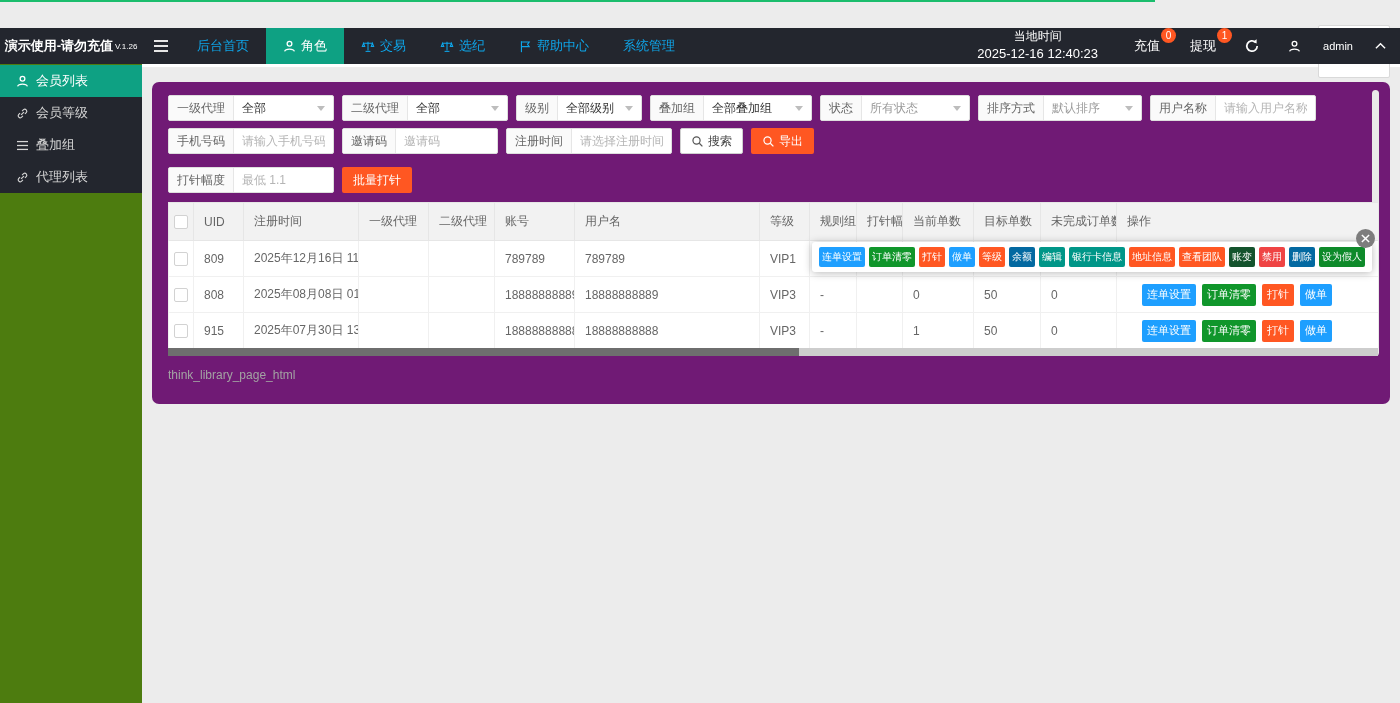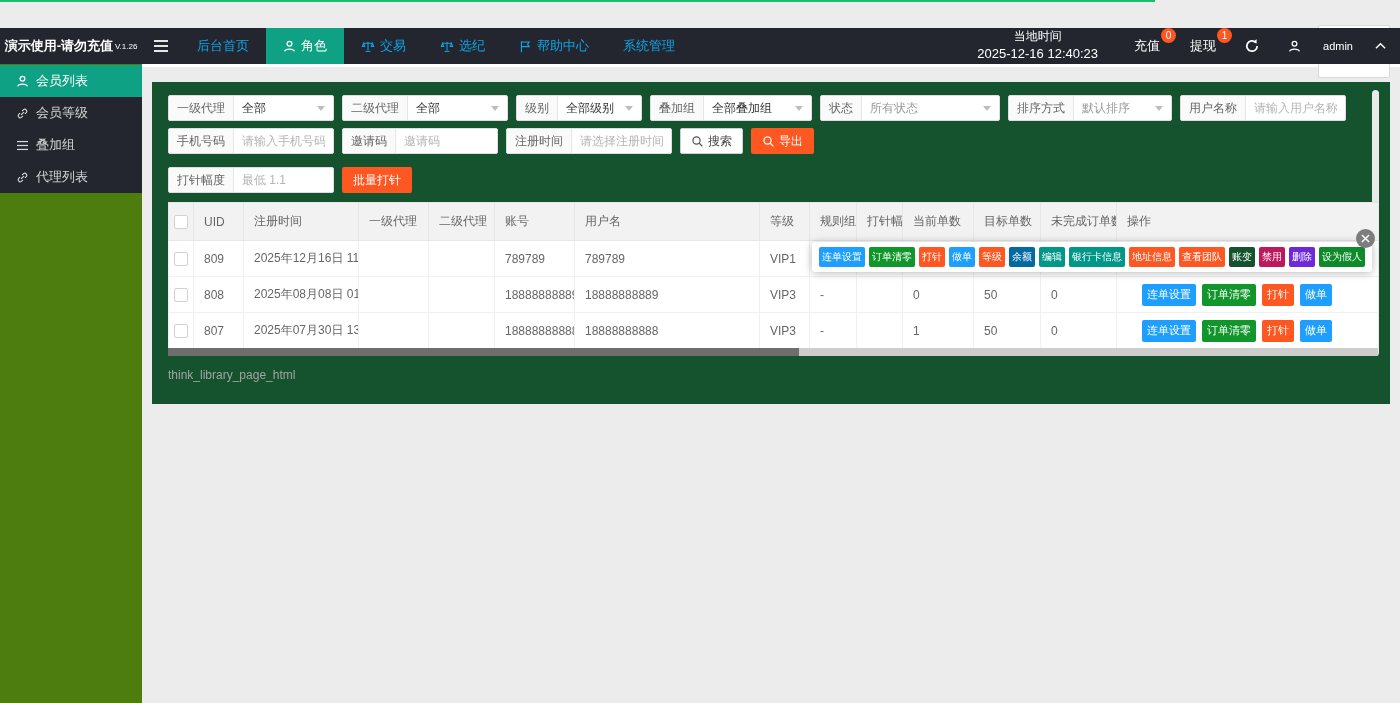--- a/index.html
+++ b/index.html
@@ -33,21 +33,21 @@
   .side-item svg { flex:0 0 auto; }
   .side-item.active { background:#0ea183; color:#fff; }
 
   
   .crumb-bar { position:absolute; left:142px; top:36px; width:1258px; height:32px; background:#fff; border-bottom:1px solid #ededed; display:flex; align-items:center; z-index:10; }
   .crumb-caret { color:#999; margin:0 6px 0 12px; font-size:13px; }
   .crumb-title { color:#555; font-size:13px; }
   .add-member-btn { margin-left:auto; margin-right:10px; border:1px solid #d9d9d9; background:#fff; border-radius:2px; font-size:12px; color:#444; padding:17px 11px; cursor:pointer; }
 
   
-  .card { position:absolute; left:152px; top:82px; width:1238px; height:322px; background:#14532d; z-index:5; }
+  .card { position:absolute; left:152px; top:82px; width:1238px; height:322px; background:#701a75; z-index:5;border-radius:7px; }
   .vscroll { position:absolute; right:11px; top:8px; width:7px; height:266px; background:#e9e9e9; border-radius:4px; }
 
   .filters { position:absolute; left:16px; top:13px; right:30px; }
   .f-row { display:flex; gap:8px; margin-bottom:7px; height:26px; }
   .fg { display:inline-flex; align-items:stretch; border:1px solid #dedede; border-radius:2px; height:26px; background:#fff; }
   .fg .lab { display:flex; align-items:center; padding:0 8px; background:#fafafa; border-right:1px solid #e6e6e6; color:#666; white-space:nowrap; }
   .fg .val { display:flex; align-items:center; padding:0 8px; color:#333; white-space:nowrap; position:relative; }
   .fg .val.muted { color:#999; }
   .fg .val .tri { width:0; height:0; border-left:4px solid transparent; border-right:4px solid transparent; border-top:5px solid #bdbdbd; margin-left:auto; }
   .fg input { border:none; outline:none; padding:0 8px; font-size:12px; color:#333; font-family:inherit; width:100%; background:transparent; }
@@ -254,21 +254,21 @@
             <span class="tri"></span>
           </span>
       </div>
       <div class="fg" style="width:162px">
         <span class="lab">叠加组</span>
         <span class="val" style="flex:1">
             <span>全部叠加组</span>
             <span class="tri"></span>
           </span>
       </div>
-      <div class="fg" style="width:180px">
+      <div class="fg" style="width:150px">
         <span class="lab">状态</span>
         <span class="val muted" style="flex:1">
             <span>所有状态</span>
             <span class="tri"></span>
           </span>
       </div>
       <div class="fg" style="width:164px">
         <span class="lab">排序方式</span>
         <span class="val muted" style="flex:1">
             <span>默认排序</span>
@@ -390,21 +390,21 @@
             <div class="row-actions">
               <span class="abtn" style="background-color: rgb(30, 159, 255);">连单设置</span>
               <span class="abtn" style="background-color: rgb(16, 150, 43);">订单清零</span>
               <span class="abtn" style="background-color: rgb(255, 87, 34);">打针</span>
               <span class="abtn" style="background-color: rgb(30, 159, 255);">做单</span>
             </div>
           </td>
         </tr>
         <tr>
           <td class="cell-check"><span class="cb"></span></td>
-          <td>807</td>
+          <td>915</td>
           <td>2025年07月30日 13:51:27</td>
           <td></td>
           <td></td>
           <td>18888888888</td>
           <td>18888888888</td>
           <td>VIP3</td>
           <td>-</td>
           <td></td>
           <td>1</td>
           <td>50</td>
@@ -433,22 +433,22 @@
   <span class="abtn" style="background-color: rgb(16, 150, 43);">订单清零</span>
   <span class="abtn" style="background-color: rgb(255, 87, 34);">打针</span>
   <span class="abtn" style="background-color: rgb(30, 159, 255);">做单</span>
   <span class="abtn" style="background-color: rgb(255, 87, 34);">等级</span>
   <span class="abtn" style="background-color: #0369a1;">余额</span>
   <span class="abtn" style="background-color: rgb(0, 150, 136);">编辑</span>
   <span class="abtn" style="background-color: rgb(0, 150, 136);">银行卡信息</span>
   <span class="abtn" style="background-color: rgb(255, 87, 34);">地址信息</span>
   <span class="abtn" style="background-color: rgb(255, 87, 34);">查看团队</span>
   <span class="abtn" style="background-color: #14532d;">账变</span>
-  <span class="abtn" style="background-color: #be185d;">禁用</span>
-  <span class="abtn" style="background-color: #6d28d9;">删除</span>
+  <span class="abtn" style="background-color: #ef4444;">禁用</span>
+  <span class="abtn" style="background-color: #0369a1;">删除</span>
   <span class="abtn" style="background-color: rgb(14, 138, 42);">设为假人</span>
 </div>
 <div class="popup-close">
   <svg width="9" height="9" viewBox="0 0 10 10">
       <g stroke="#fff" stroke-width="1.6">
         <line x1="1" y1="1" x2="9" y2="9"></line>
         <line x1="9" y1="1" x2="1" y2="9"></line>
       </g>
     </svg>
 </div>

